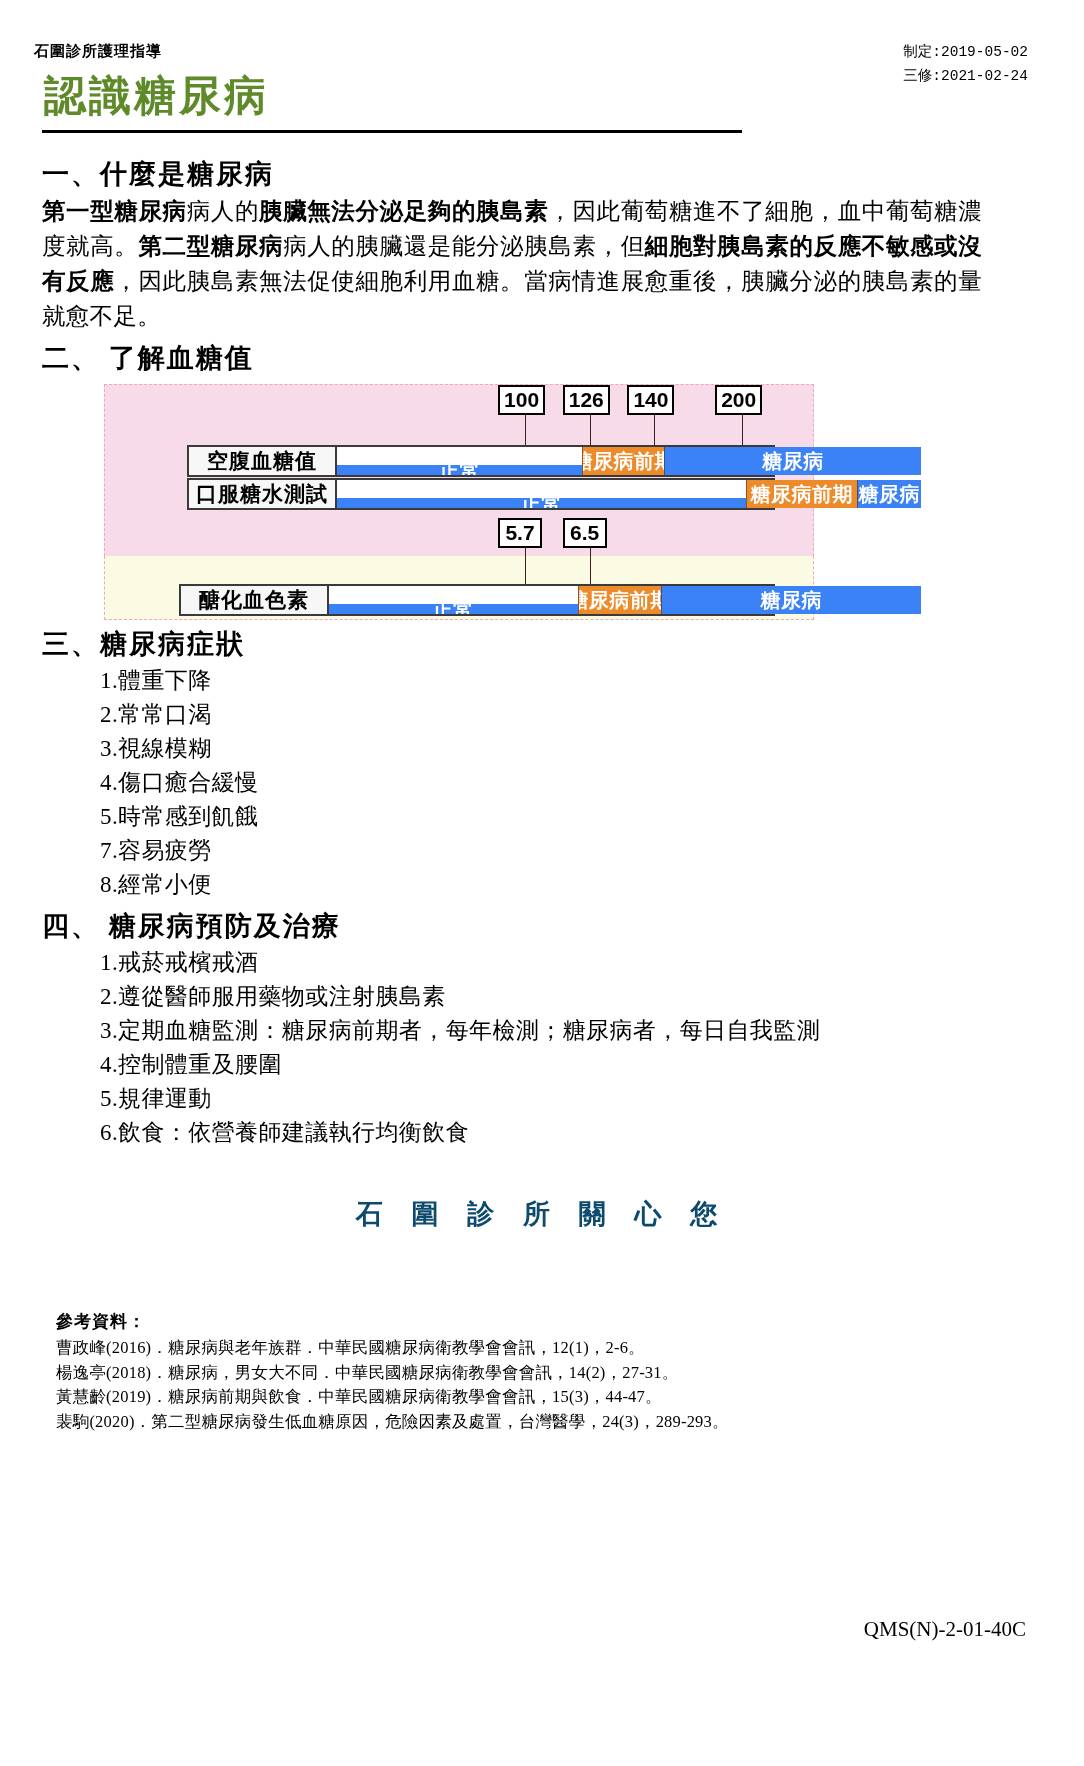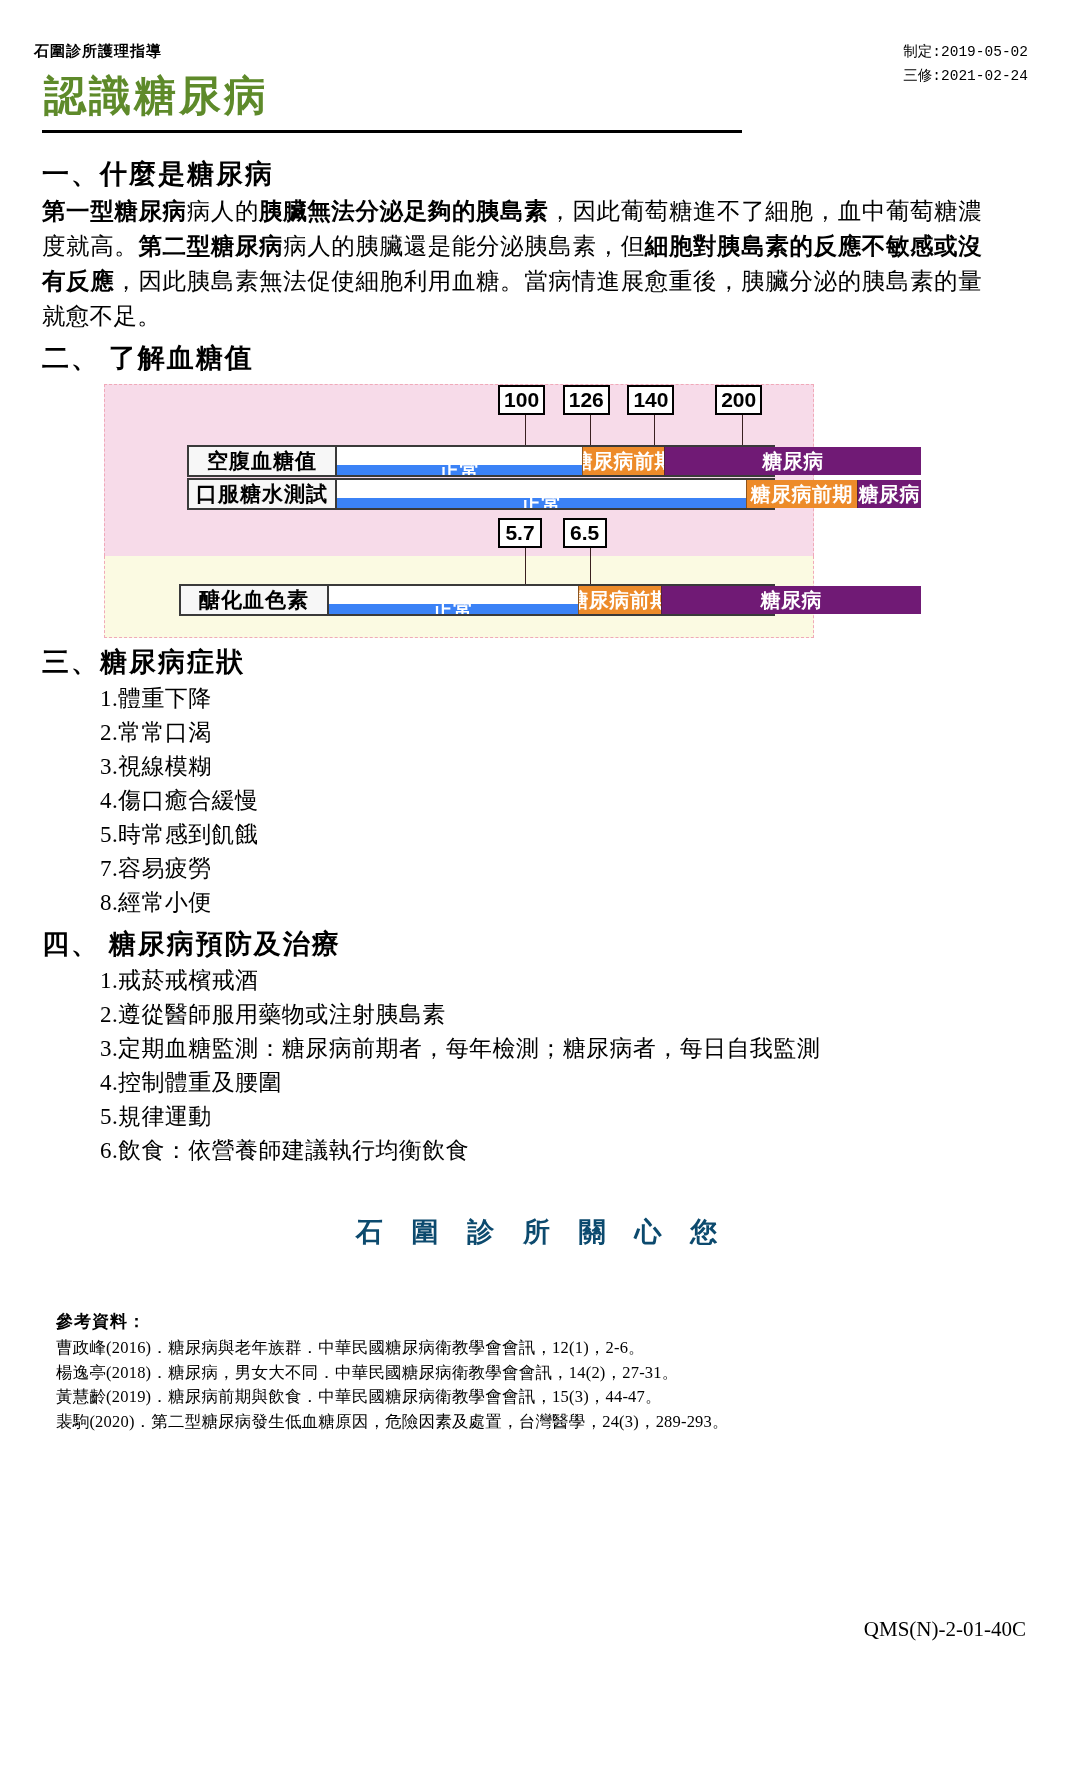--- a/index.html
+++ b/index.html
@@ -118,21 +118,21 @@
     border-bottom: none;
     box-sizing: border-box;
     height: 172px;
   }
   .chart-band-bottom {
     position: relative;
     background: #fbfae2;
     border: 1px dashed #f0a9b8;
     border-top: none;
     box-sizing: border-box;
-    height: 82px;
+    height: 64px;
   }
 
   .tick-row {
     position: absolute;
     left: 16px; right: 0;
     height: 56px;
   }
   .tick {
     position: absolute;
     top: 0;
@@ -196,21 +196,21 @@
     font-weight: bold;
     color: #ffffff;
     letter-spacing: 0.5px;
     box-sizing: border-box;
     overflow: hidden;
     white-space: nowrap;
     font-family: "Liberation Serif", serif;
   }
   .seg.green  { background: #3b82f6; margin-top: 18px; }
   .seg.orange { background: #ed8b2a; }
-  .seg.red    { background: #701a75; }
+  .seg.red    { background: #3b82f6; }
   .seg + .seg { border-left: 1px solid rgba(60,40,20,.55); }
 
   
   .closing {
     text-align: center;
     color: #0c4a6e;
     font-weight: bold;
     font-size: 27px;
     letter-spacing: 11px;
     margin: 46px 0 0 0;

